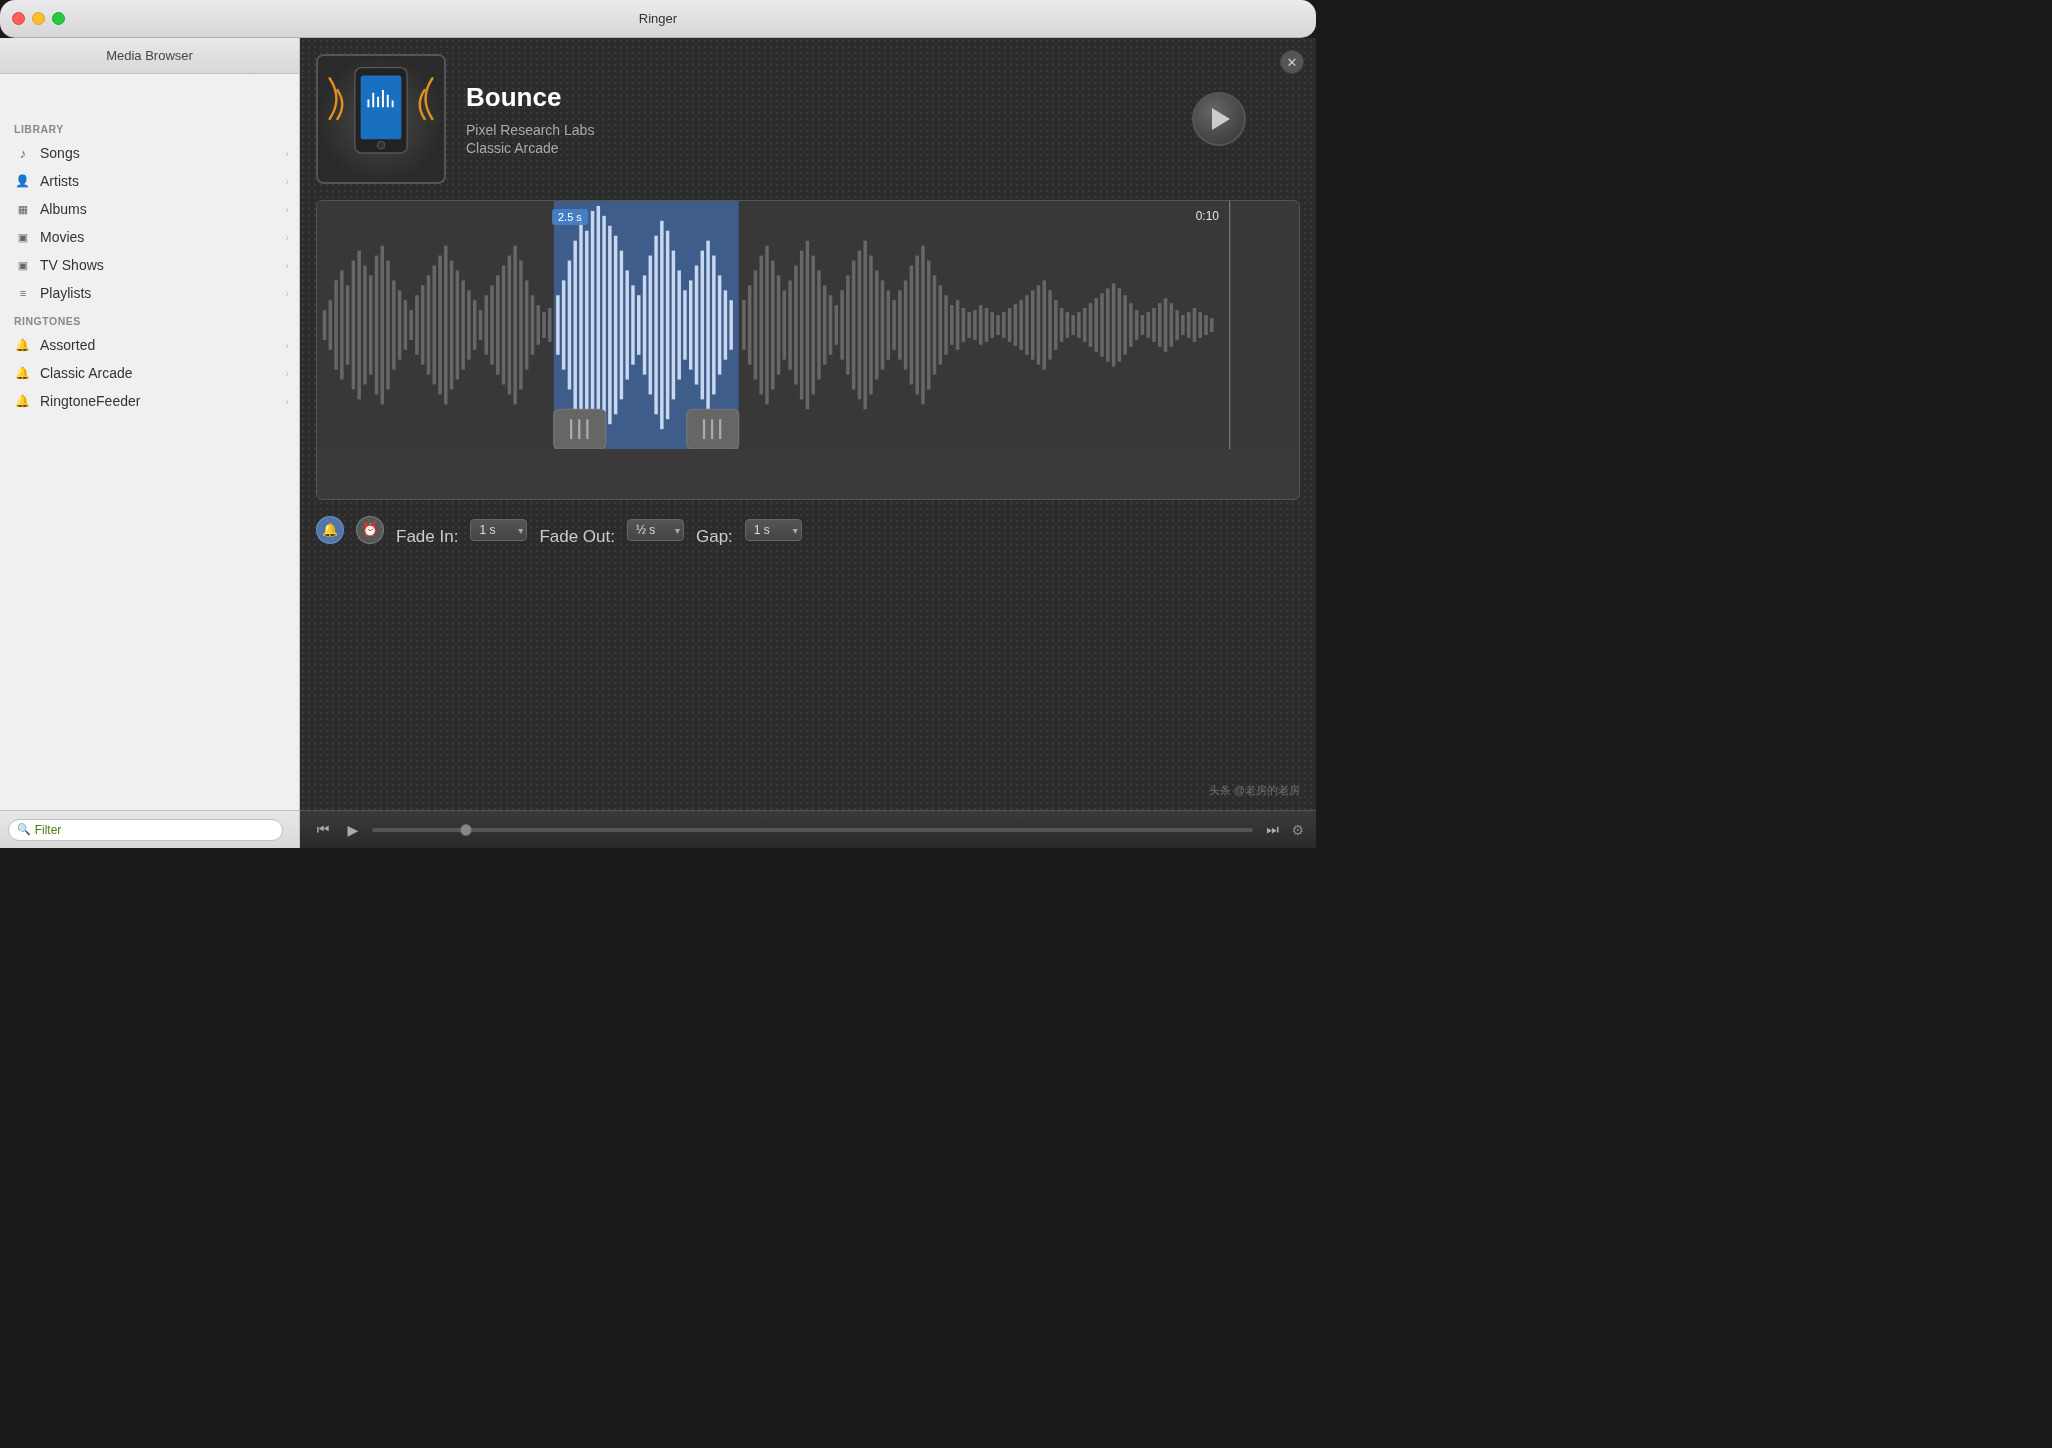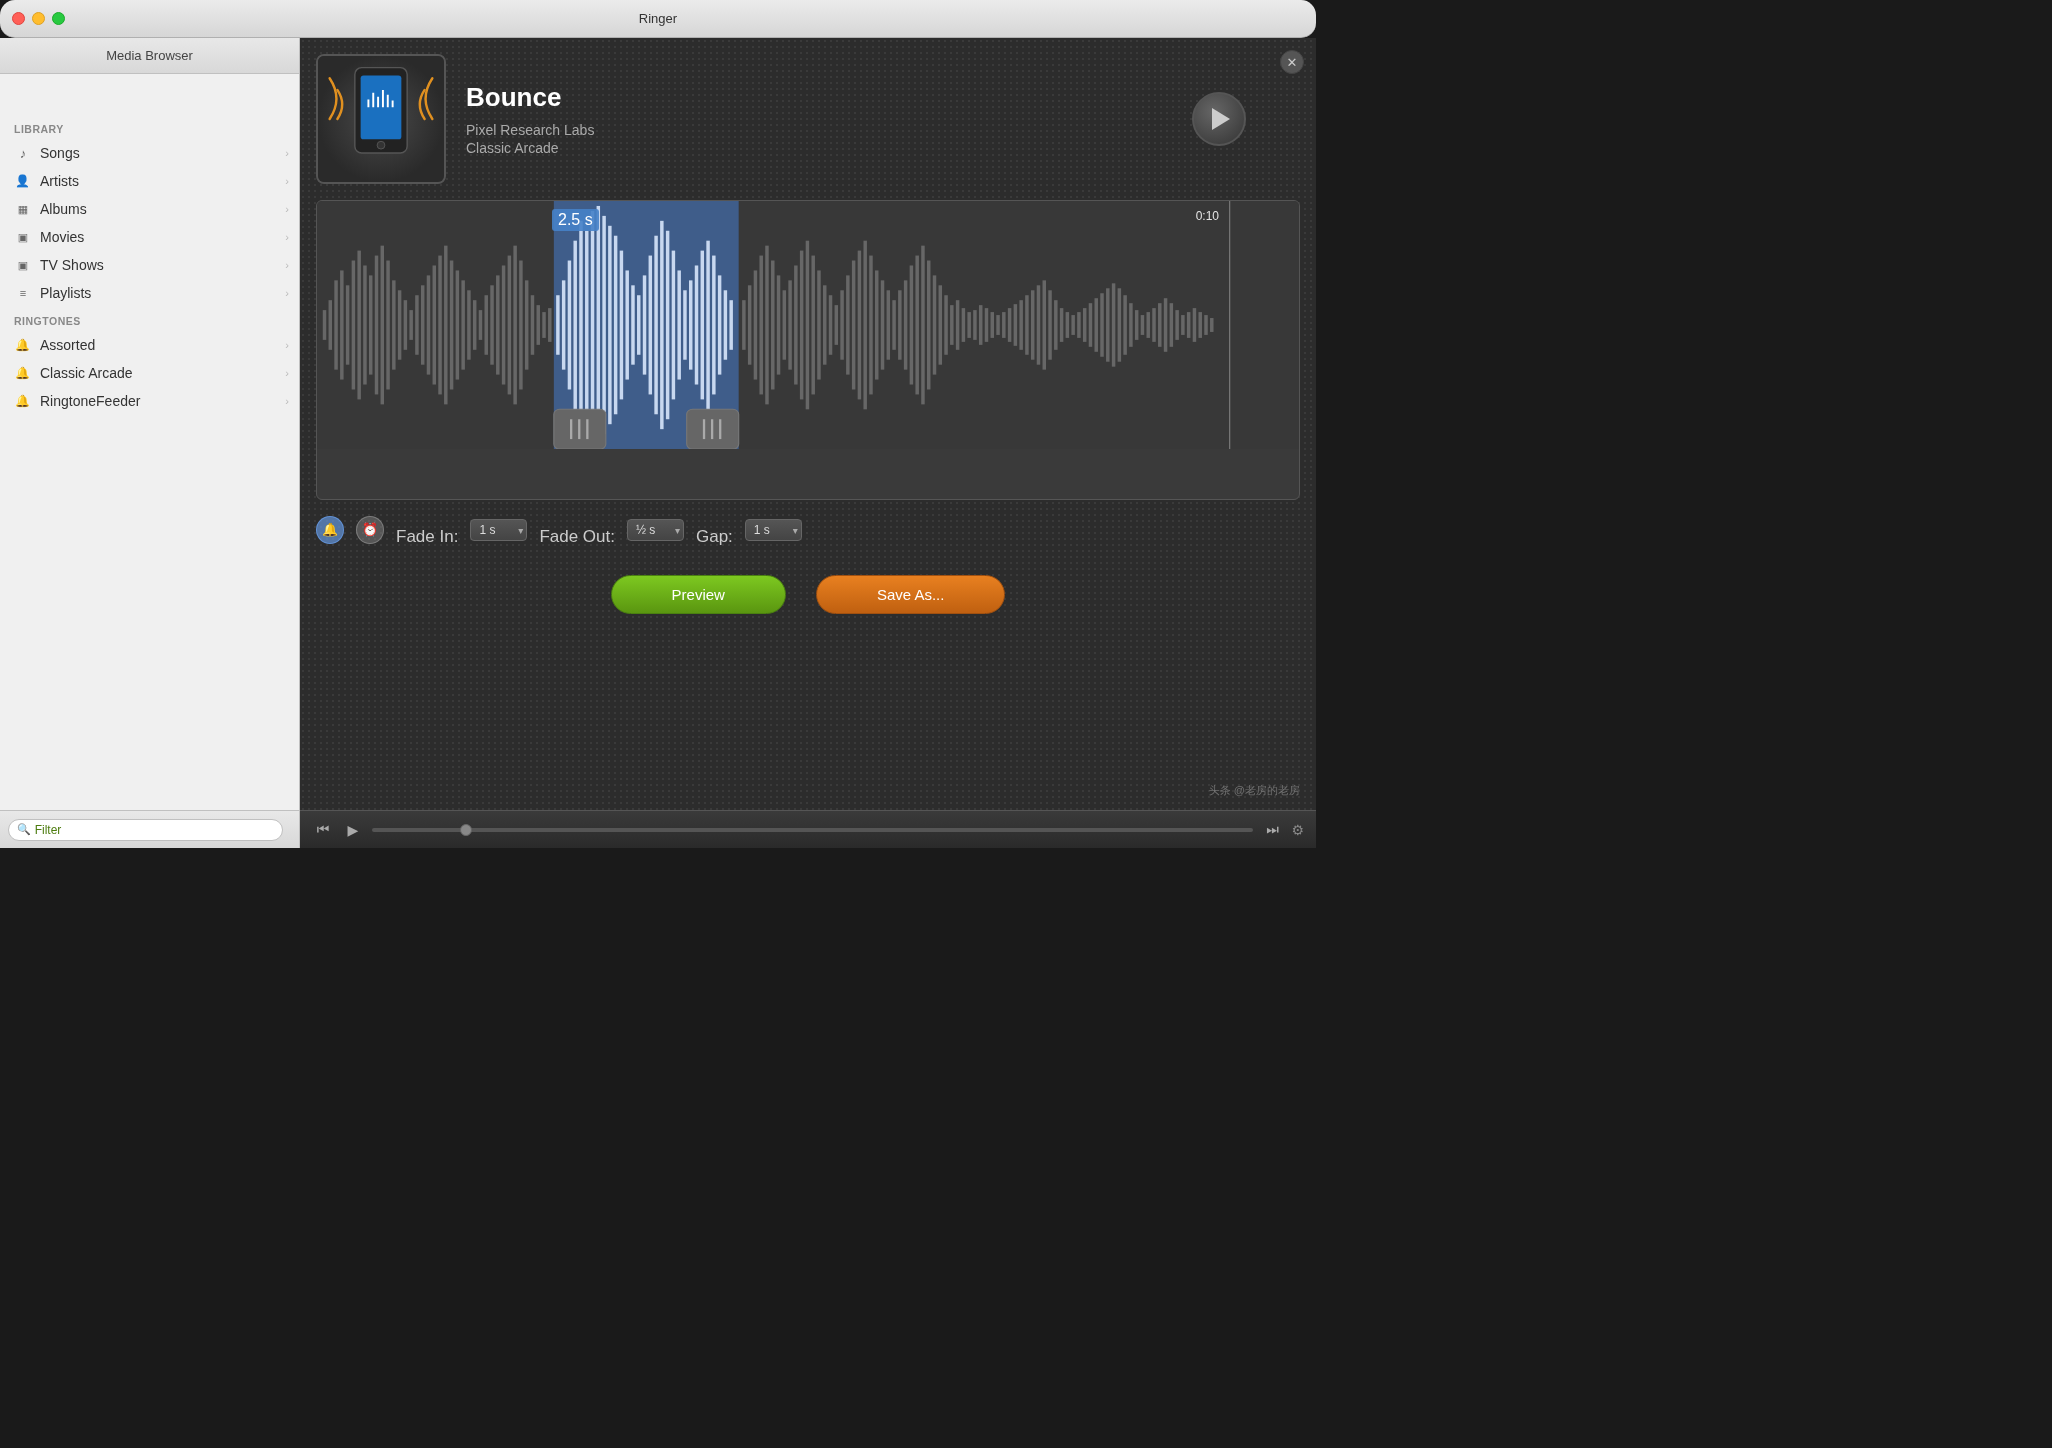--- a/index.html
+++ b/index.html
@@ -251,21 +251,21 @@
       background: #3a3a3a;
     }
 
     
     .time-label-25 {
       position: absolute;
       top: 8px;
       left: 235px;
       background: rgba(70, 130, 200, 0.9);
       color: white;
-      font-size: 16px;
+      font-size: 11px;
       padding: 2px 6px;
       border-radius: 3px;
       z-index: 5;
     }
     .time-label-010 {
       position: absolute;
       top: 8px;
       right: 80px;
       color: #e5e5e5;
       font-size: 12px;
@@ -774,24 +774,20 @@
           <option>None</option>
           <option>¼ s</option>
           <option>½ s</option>
           <option selected="">1 s</option>
           <option>2 s</option>
           <option>3 s</option>
         </select>
       </div>
     </div>
 
-    <div class="action-buttons">
-      <button class="btn-preview">Preview</button>
-      <button class="btn-saveas">Save As...</button>
-    </div>
 
     <div class="watermark">头条 @老房的老房</div>
 
     <div class="bottom-bar">
       <div class="transport-btn">⏮</div>
       <div class="transport-btn">▶</div>
       <div class="progress-track">
         <div class="progress-thumb"></div>
       </div>
       <div class="transport-btn">⏭</div>

